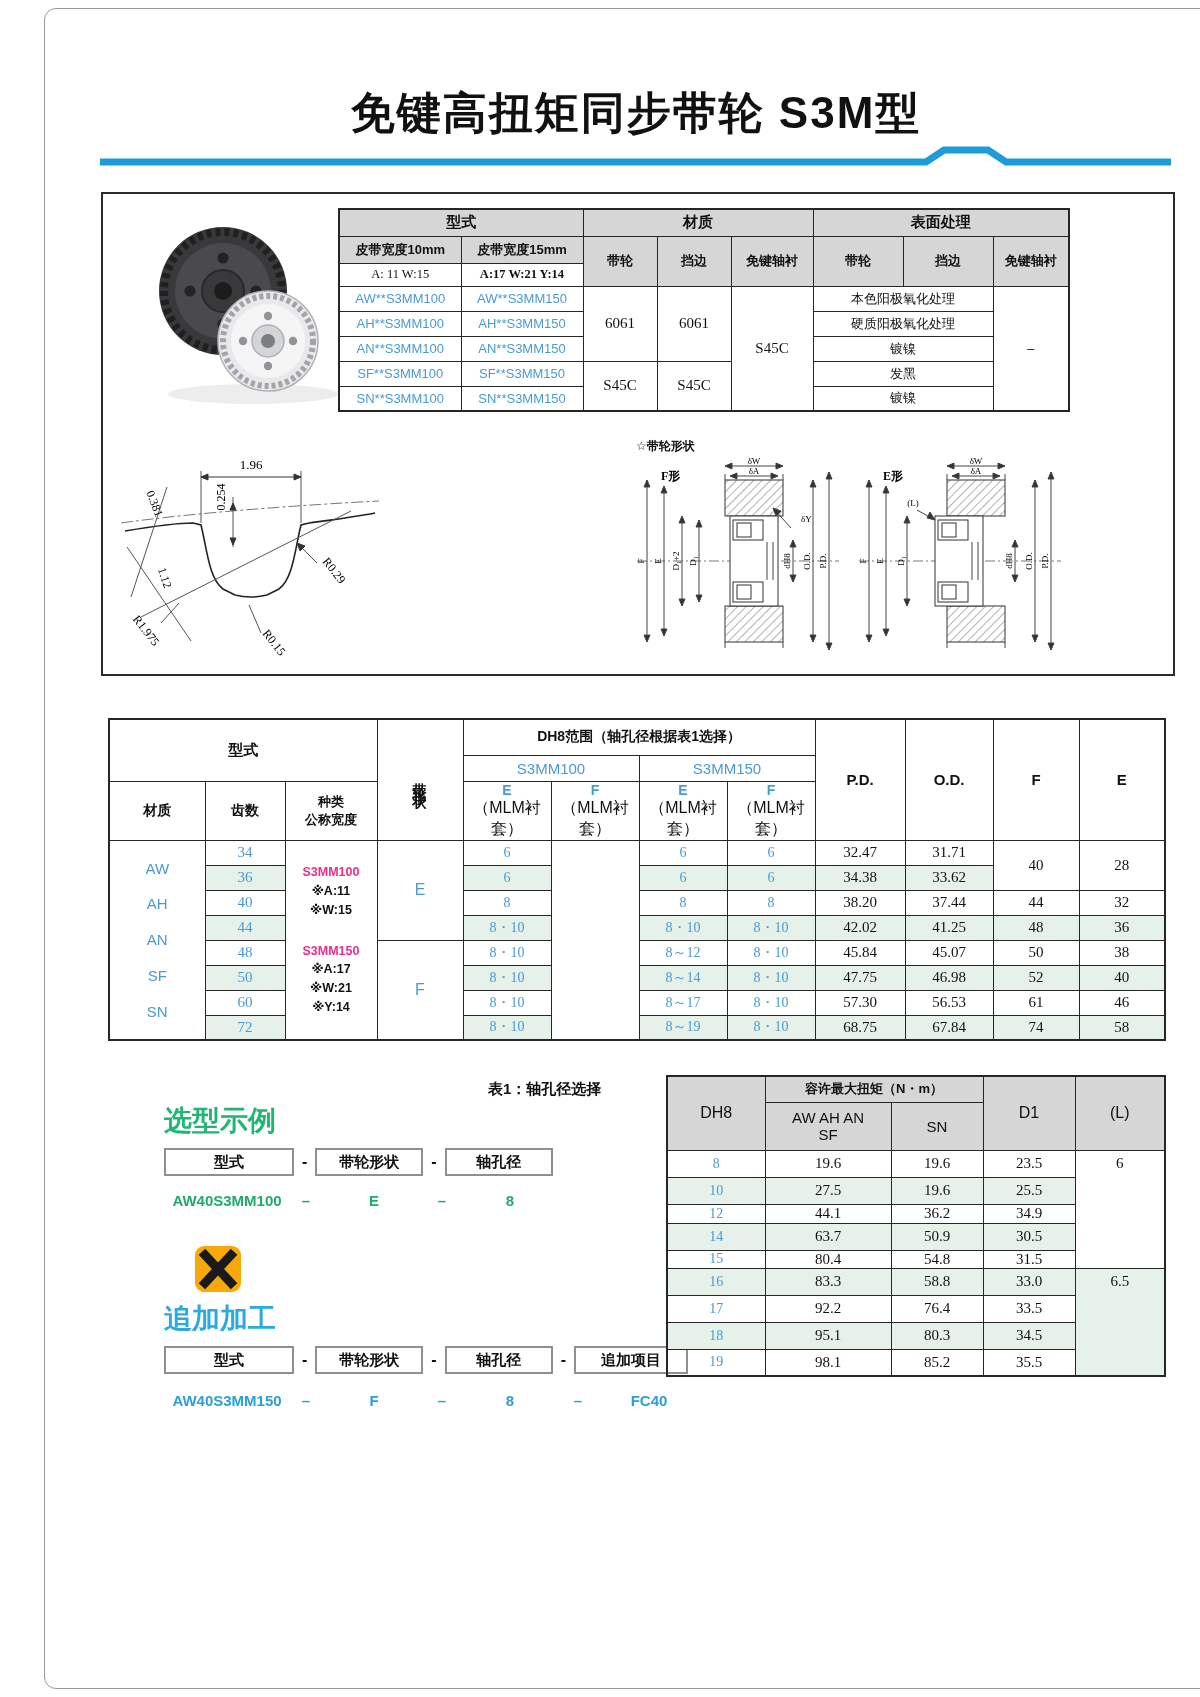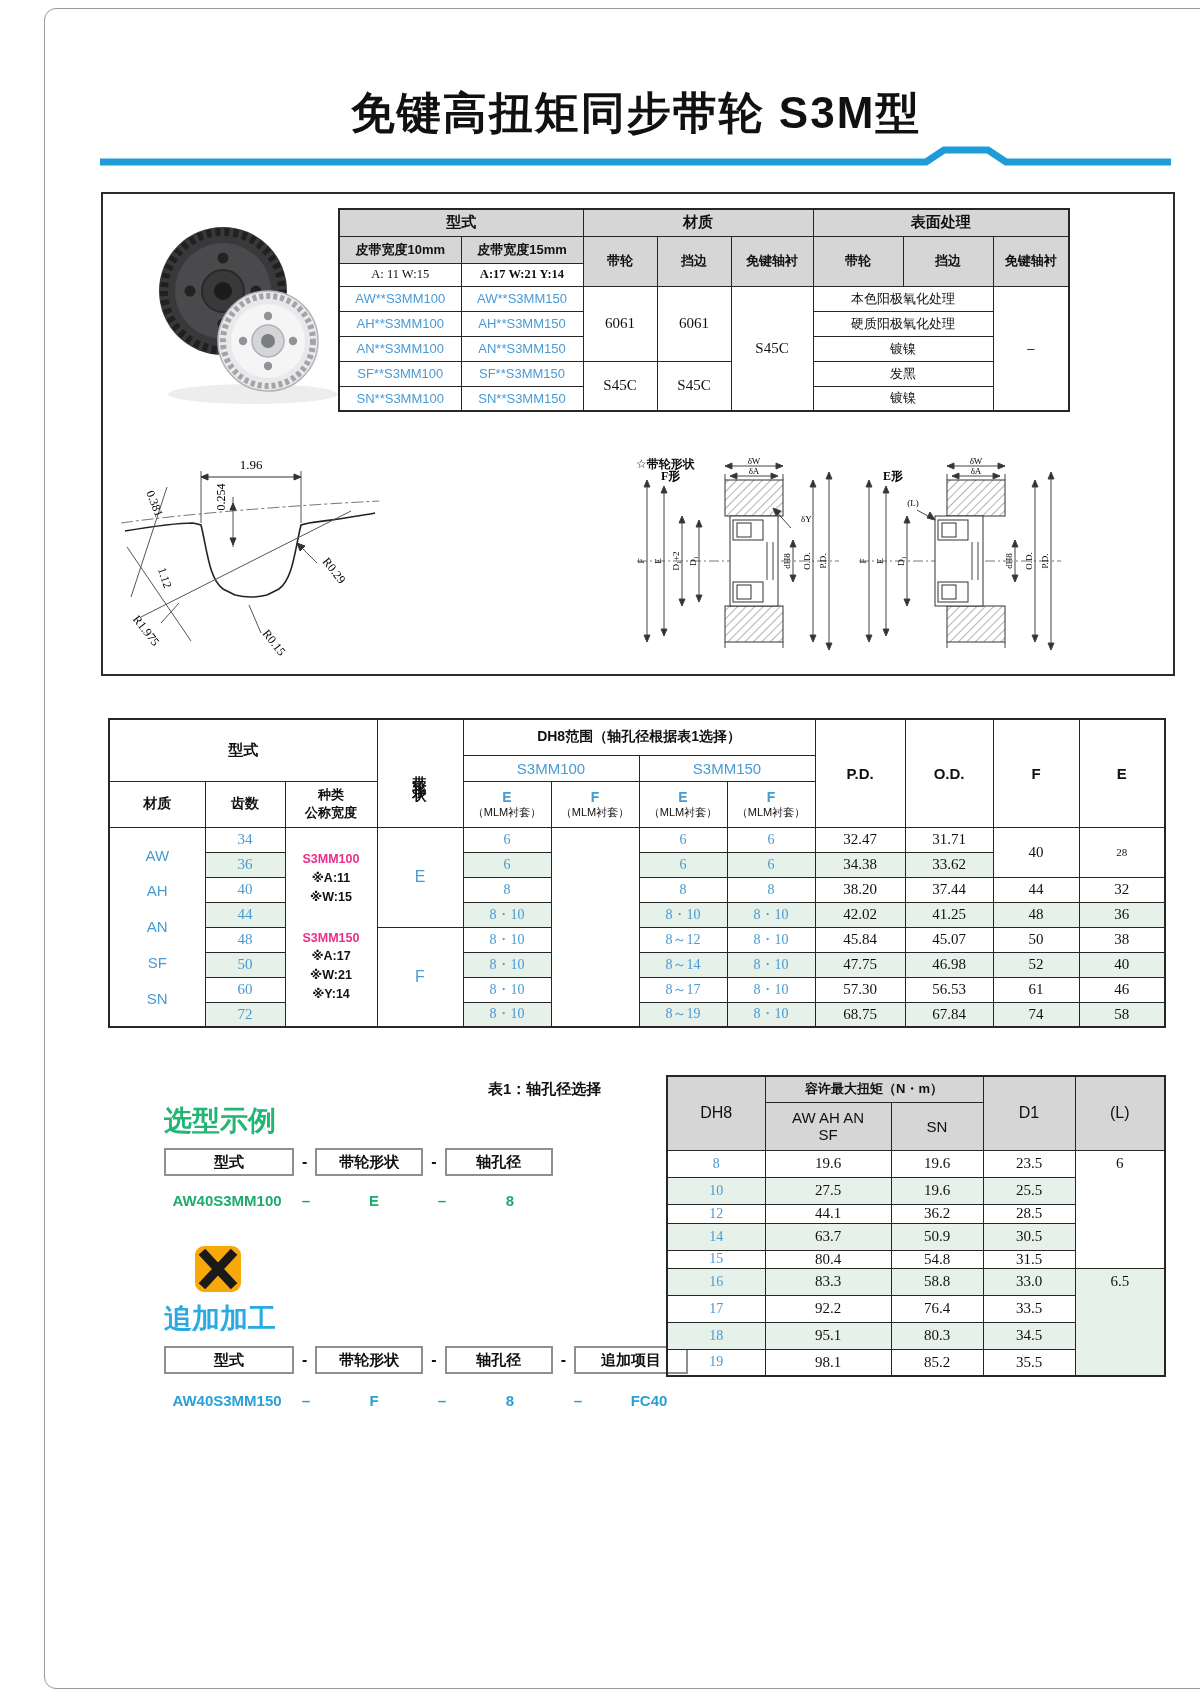--- a/index.html
+++ b/index.html
@@ -11,21 +11,21 @@
   .subtitle{left:0;right:0;top:136px;text-align:center;font-size:17px;font-weight:bold;}
   .box1{left:65px;top:192px;width:1070px;height:480px;border:2px solid #2b2b2b;}
   table{border-collapse:collapse;table-layout:fixed;}
   .grid{border:2px solid #262626;}
   .grid td,.grid th{border:1.4px solid #262626;text-align:center;vertical-align:middle;padding:0;overflow:hidden;}
   .gray{background:#d6d6d6;}
   tr.stripe{background:#e6f2e9;}
   .num{font-family:"Liberation Serif","DejaVu Serif",serif;}
   .blue{color:#4a9ad2;}
   .pink{color:#ed2d8a;font-weight:bold;}
-  .small{font-size:11px;}
+  .small{font-size:16px;}
   .vtop{vertical-align:top !important;padding-top:4px !important;}
   .vert{writing-mode:vertical-rl;text-orientation:upright;letter-spacing:4px;margin:0 auto;font-weight:bold;font-size:14px;}
   .matcol{display:flex;flex-direction:column;justify-content:space-evenly;height:198px;font-size:15px;color:#4a9ad2;}
   .speccol{display:flex;flex-direction:column;justify-content:space-evenly;height:198px;font-size:12.5px;font-weight:bold;line-height:1.5;}
   .notes{font-size:15px;font-weight:bold;line-height:1.75;}
   .notes .ind{margin-left:19px;}
   .selhead-g{font-size:28px;font-weight:bold;color:#22b573;}
   .selhead-b{font-size:28px;font-weight:bold;color:#29abe2;}
   .boxrow{display:flex;align-items:center;gap:8px;}
   .fbox{border:2px solid #8f8f8f;background:#fff;height:24px;line-height:24px;text-align:center;font-weight:bold;font-size:15px;}
@@ -170,21 +170,21 @@
       <text x="130" y="42" font-size="13" text-anchor="middle">1.96</text>
       <text x="104" y="70" font-size="12" transform="rotate(-90 104 70)" text-anchor="middle">0.254</text>
       <text x="30" y="78" font-size="12" transform="rotate(68 30 78)" text-anchor="middle">0.381</text>
       <text x="40" y="152" font-size="12" transform="rotate(72 40 152)" text-anchor="middle">1.12</text>
       <text x="210" y="146" font-size="12" transform="rotate(52 210 146)" text-anchor="middle">R0.29</text>
       <text x="22" y="206" font-size="12" transform="rotate(52 22 206)" text-anchor="middle">R1.975</text>
       <text x="150" y="218" font-size="12" transform="rotate(52 150 218)" text-anchor="middle">R0.15</text>
     </svg>
 
 
-    <div class="abs" style="left:533px;top:262px;font-size:12px;font-weight:bold">☆带轮形状</div>
+    <div class="abs" style="left:533px;top:244px;font-size:12px;font-weight:bold">☆带轮形状</div>
 
     <svg class="abs" style="left:530px;top:262px" width="210" height="212">
       <text x="28" y="24" font-size="12" font-weight="bold">F形</text>
       <g stroke="#444" stroke-width="1" fill="none">
         <line x1="4" y1="105" x2="206" y2="105" stroke-dasharray="10 3 2 3" stroke="#777"></line>
         <rect x="92" y="24" width="58" height="36" fill="url(#hatch)" stroke="#333"></rect>
         <rect x="92" y="150" width="58" height="36" fill="url(#hatch)" stroke="#333"></rect>
         <line x1="92" y1="18" x2="92" y2="24"></line>
           <line x1="150" y1="18" x2="150" y2="24"></line>
         <line x1="92" y1="186" x2="92" y2="192"></line>
@@ -350,21 +350,21 @@
       </div>
           </td>
       <td rowspan="4" class="blue" style="font-size:16px">E</td>
       <td class="num blue">6</td>
       <td rowspan="8"></td>
       <td class="num blue">6</td>
       <td class="num blue">6</td>
       <td class="num" style="font-size:15px">32.47</td>
       <td class="num" style="font-size:15px">31.71</td>
       <td rowspan="2" class="num" style="font-size:15px">40</td>
-      <td rowspan="2" class="num" style="font-size:11px">28</td>
+      <td rowspan="2" class="num" style="font-size:15px">28</td>
     </tr>
     <tr style="height:25px" class="stripe">
       <td class="num blue" style="font-size:15px">36</td>
       <td class="num blue">6</td>
       <td class="num blue">6</td>
       <td class="num blue">6</td>
       <td class="num" style="font-size:15px">34.38</td>
       <td class="num" style="font-size:15px">33.62</td>
     </tr>
     <tr style="height:25px">
@@ -506,21 +506,21 @@
     <tr style="height:27px" class="stripe">
       <td class="num blue">10</td>
       <td class="num" style="font-size:15px">27.5</td>
       <td class="num" style="font-size:15px">19.6</td>
       <td class="num" style="font-size:15px">25.5</td>
     </tr>
     <tr style="height:19px">
       <td class="num blue">12</td>
       <td class="num" style="font-size:15px">44.1</td>
       <td class="num" style="font-size:15px">36.2</td>
-      <td class="num" style="font-size:15px">28.5</td>
+      <td class="num" style="font-size:15px">34.9</td>
     </tr>
     <tr style="height:27px" class="stripe">
       <td class="num blue">14</td>
       <td class="num" style="font-size:15px">63.7</td>
       <td class="num" style="font-size:15px">50.9</td>
       <td class="num" style="font-size:15px">30.5</td>
     </tr>
     <tr style="height:15px">
       <td class="num blue">15</td>
       <td class="num" style="font-size:15px">80.4</td>

